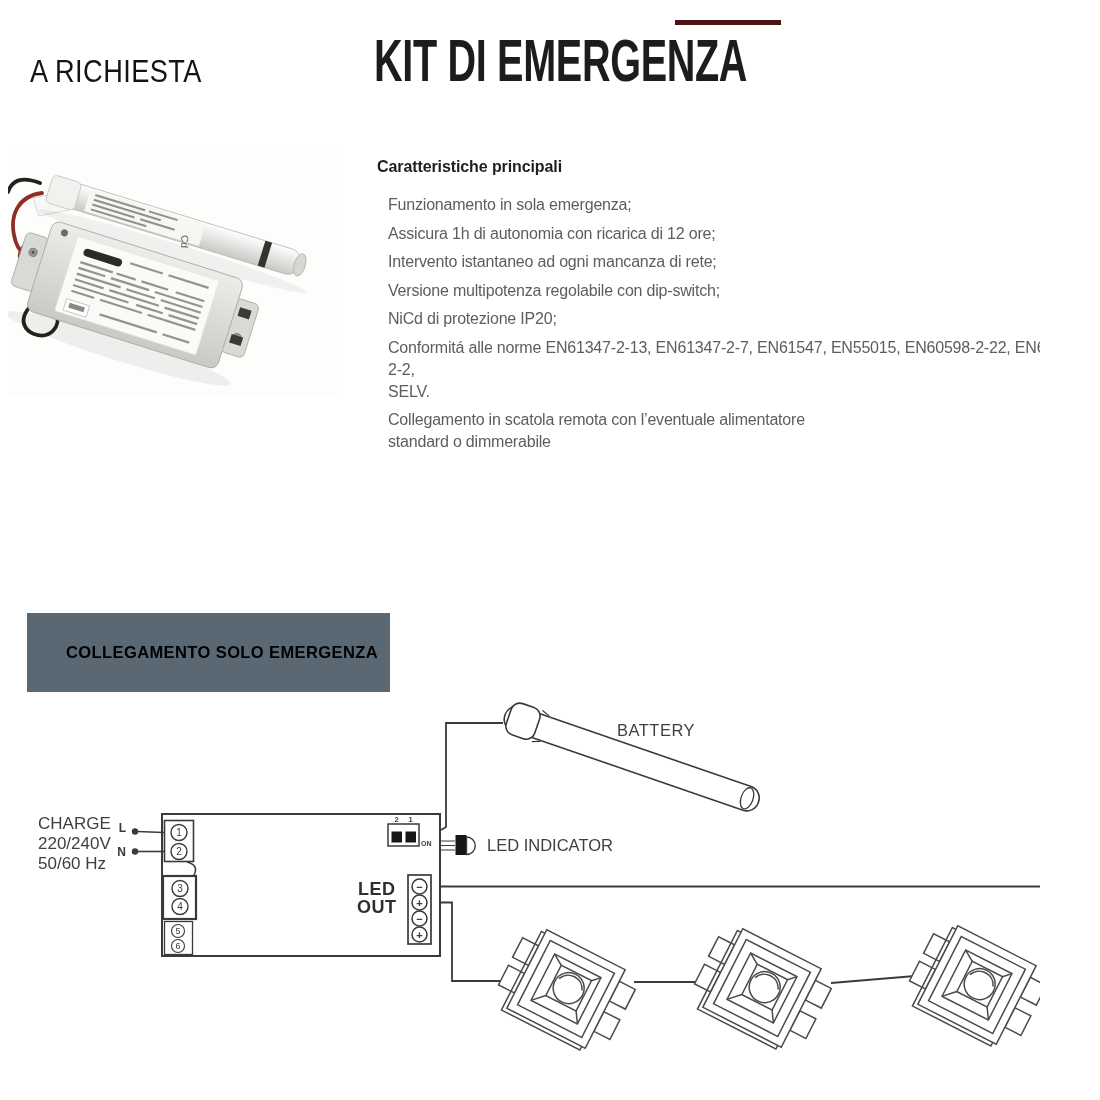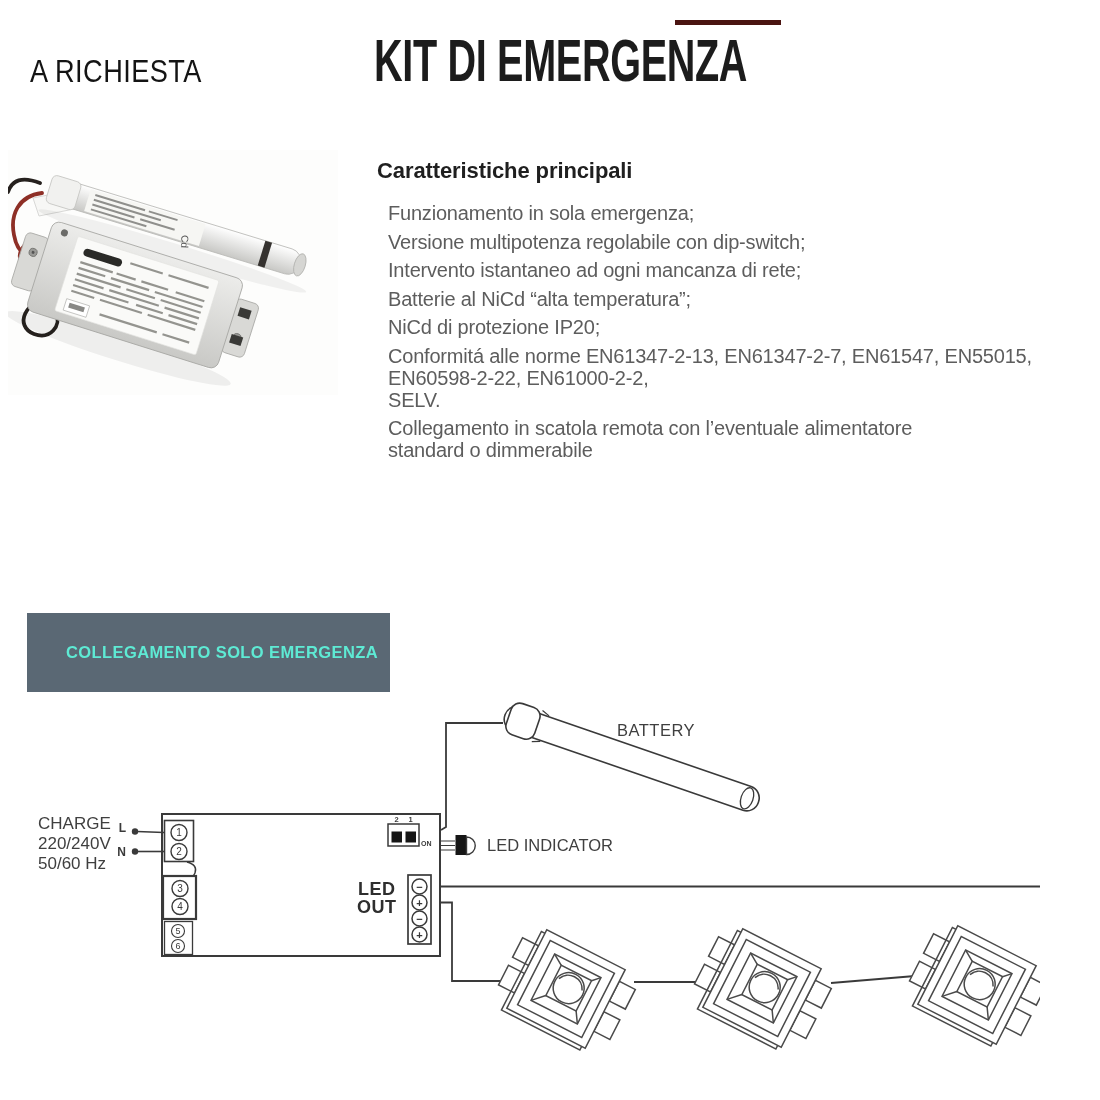--- a/index.html
+++ b/index.html
@@ -5,26 +5,26 @@
   html,body{margin:0;padding:0;background:#ffffff;}
   .canvas{position:relative;width:1040px;height:1100px;background:#ffffff;overflow:hidden;
           font-family:"Liberation Sans",sans-serif;color:#222;}
   .avail-label{position:absolute;left:30px;top:53px;font-size:32px;font-weight:400;color:#141414;
                transform:scaleX(0.85);transform-origin:left top;white-space:nowrap;letter-spacing:0.5px;}
   .accent-bar{position:absolute;left:675px;top:20px;width:106px;height:5px;background:#4a1411;}
   .page-title{position:absolute;left:374px;top:31px;margin:0;font-size:60px;line-height:1;font-weight:bold;
               color:#1c1c1c;transform:scaleX(0.66);transform-origin:left top;white-space:nowrap;letter-spacing:-0.5px;}
   .photo{position:absolute;left:8px;top:150px;}
   .features{position:absolute;left:377px;top:158px;width:720px;}
-  .features h2{margin:0 0 18px 0;font-size:22px;font-weight:bold;color:#1f1f1f;letter-spacing:-0.1px;}
-  .feature-item{margin:0 0 6.5px 0;padding-left:11px;font-size:20px;line-height:22px;color:#5d5d5d;
+  .features h2{margin:0 0 18px 0;font-size:16px;font-weight:bold;color:#1f1f1f;letter-spacing:-0.1px;}
+  .feature-item{margin:0 0 6.5px 0;padding-left:11px;font-size:16px;line-height:22px;color:#5d5d5d;
                 white-space:pre-line;letter-spacing:-0.2px;}
   .section-label{position:absolute;left:27px;top:613px;width:363px;height:79px;background:#5a6874;
                  display:flex;align-items:center;box-sizing:border-box;padding-left:39px;
-                 color:#5eead4;font-size:16.5px;font-weight:bold;letter-spacing:0.4px;}
+                 color:#000000;font-size:16.5px;font-weight:bold;letter-spacing:0.4px;}
   .diagram{position:absolute;left:0;top:690px;}
   svg text{font-family:"Liberation Sans",sans-serif;}
 </style>
 </head>
 <body>
 
 <div class="canvas">
 
   <div class="avail-label">A RICHIESTA</div>
   <div class="accent-bar"></div>
@@ -110,23 +110,23 @@
           <rect x="38" y="28" width="28" height="2.2"></rect>
       </g>
       <rect x="-64" y="24" width="24" height="12" fill="#ffffff" stroke="#b5b5b2" stroke-width="0.7"></rect>
       <rect x="-60" y="27" width="16" height="5" fill="#888885"></rect>
     </g>
   </svg>
 
   <div class="features">
     <h2>Caratteristiche principali</h2>
     <div class="feature-item">Funzionamento in sola emergenza;</div>
+    <div class="feature-item">Assicura 1h di autonomia con ricarica di 12 ore;</div>
+    <div class="feature-item">Intervento istantaneo ad ogni mancanza di rete;</div>
     <div class="feature-item">Versione multipotenza regolabile con dip-switch;</div>
-    <div class="feature-item">Intervento istantaneo ad ogni mancanza di rete;</div>
-    <div class="feature-item">Batterie al NiCd “alta temperatura”;</div>
     <div class="feature-item">NiCd di protezione IP20;</div>
     <div class="feature-item">Conformitá alle norme EN61347-2-13, EN61347-2-7, EN61547, EN55015, EN60598-2-22, EN61000-2-2,
 SELV.</div>
     <div class="feature-item">Collegamento in scatola remota con l’eventuale alimentatore
 standard o dimmerabile</div>
   </div>
 
   <div class="section-label">
     <span>COLLEGAMENTO SOLO EMERGENZA</span>
   </div>

